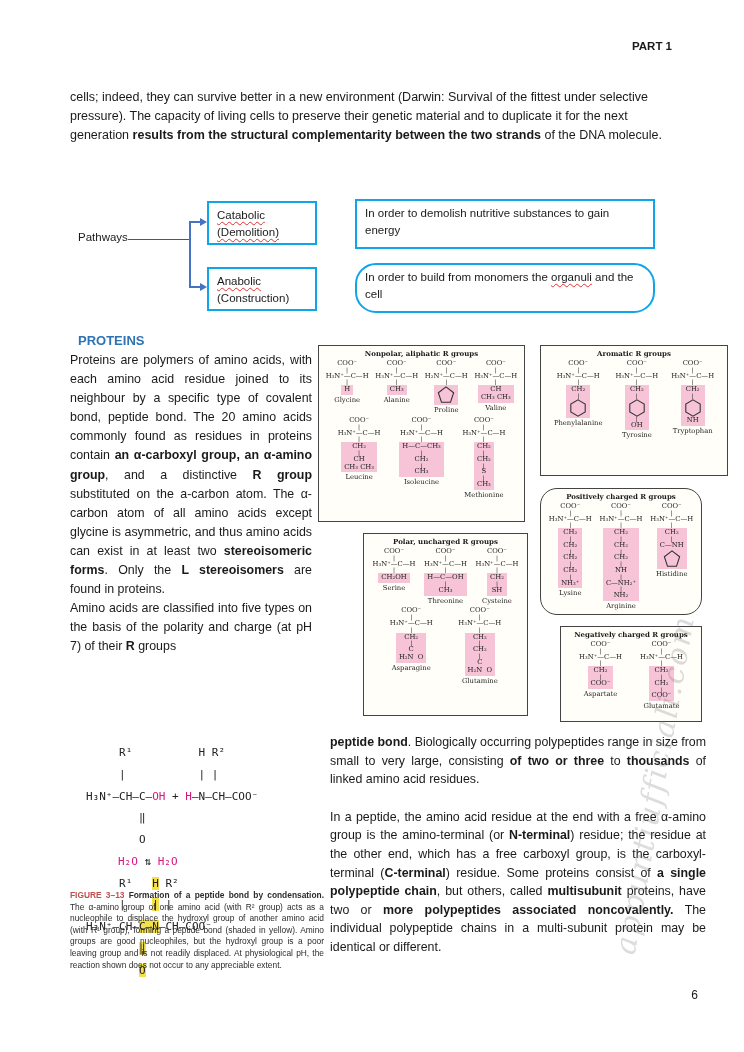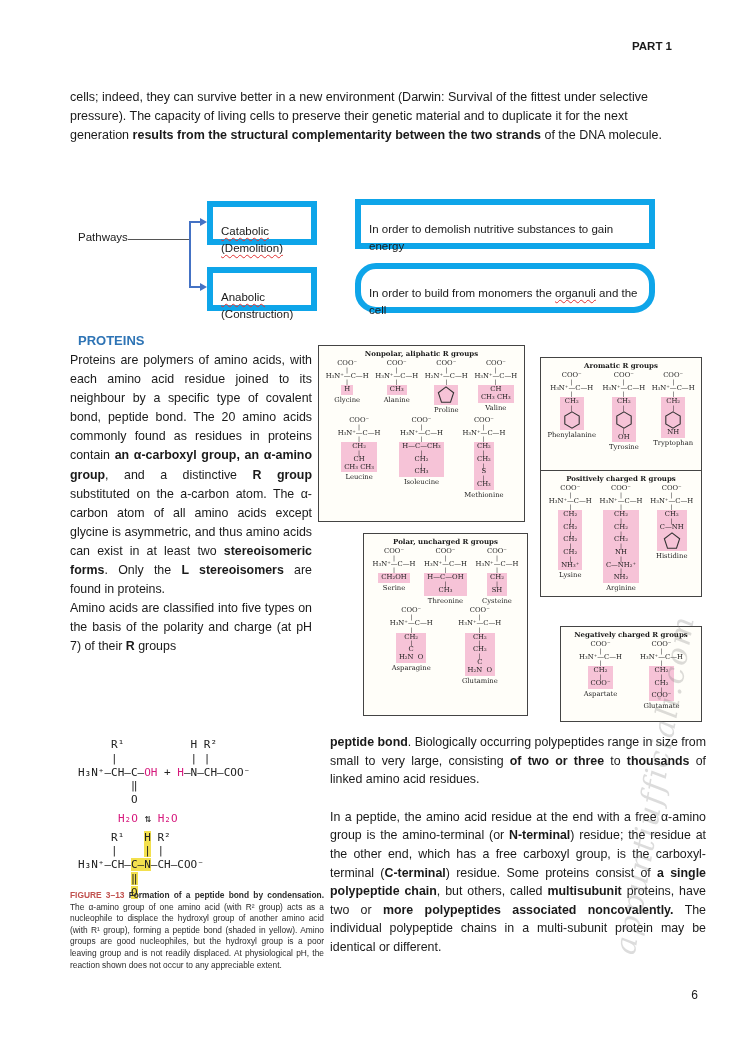--- a/index.html
+++ b/index.html
@@ -11,53 +11,53 @@
         text-decoration-thickness:1px;text-underline-offset:2px;}
   .pink-t{color:#d6187c;}
   .hl-y{background:#f3e04e;}
   
   #part-label{top:40px;right:72px;font-size:11.5px;font-weight:bold;}
   #page-number{top:988px;right:46px;font-size:12px;}
   
   #intro{left:70px;top:88px;width:610px;font-size:12.5px;line-height:1.5;text-align:left;}
   
   #pathways-label{left:78px;top:231px;font-size:11.5px;}
-  .pw-box{position:absolute;border:6px solid #0ea5e9;background:#fff;font-size:11.5px;line-height:1.5;padding:16px 8px;box-sizing:border-box;}
+  .pw-box{position:absolute;border:2px solid #0ea5e9;background:#fff;font-size:11.5px;line-height:1.5;padding:4px 8px;box-sizing:border-box;}
   #pw-box-catabolic{left:207px;top:201px;width:110px;height:44px;}
   #pw-box-anabolic{left:207px;top:267px;width:110px;height:44px;}
   #pw-desc-1{left:355px;top:199px;width:300px;height:50px;}
   #pw-desc-2{left:355px;top:263px;width:300px;height:50px;border-radius:21px;}
   .h-line{position:absolute;height:1.5px;background:#4472c4;}
   .v-line{position:absolute;width:1.5px;background:#4472c4;}
   .gray-line{background:#555;height:1px;}
   .arrow-r{position:absolute;width:0;height:0;border-top:4px solid transparent;border-bottom:4px solid transparent;border-left:7px solid #4472c4;}
   
   #left-col{left:70px;top:333px;width:242px;}
   #proteins-heading{color:#2e74b5;font-weight:bold;font-size:13px;margin:0 0 3px 8px;}
   #left-col p{margin:0;font-size:12.4px;line-height:1.54;text-align:justify;}
   
   #amino-figure{left:315px;top:340px;width:392px;height:392px;}
   .panel{position:absolute;border:1px solid #444;background:#fffef9;box-sizing:border-box;overflow:hidden;}
   .p0{left:3px;top:5px;width:207px;height:177px;}
-  .p1{left:225px;top:5px;width:162px;height:131px;margin-top:12px;}
-  .p2{left:225px;top:130px;width:162px;height:127px;}
+  .p1{left:225px;top:5px;width:188px;height:131px;}
+  .p2{left:225px;top:148px;width:162px;height:127px;border-radius:17px;}
   .p3{left:48px;top:193px;width:165px;height:183px;}
   .p4{left:245px;top:286px;width:142px;height:96px;}
   .panel-title{font-family:"DejaVu Serif",serif;font-weight:bold;font-size:7px;text-align:center;margin:3px 2px 1px 2px;}
   .aa-row{display:flex;justify-content:space-evenly;align-items:flex-start;margin-top:2px;}
   .aa{display:flex;flex-direction:column;align-items:center;font-family:"DejaVu Serif",serif;
       font-size:6.8px;line-height:1.15;color:#222;}
   .aa .ln{white-space:pre;}
   .aa .bond{line-height:0.8;font-size:6px;}
   .aa .rblk{background:#f6c3d7;padding:1px 3px;display:flex;flex-direction:column;align-items:center;}
   .aa .nm{margin-top:2px;}
   .ring-svg{display:block;}
   
   #peptide-figure{left:78px;top:738px;width:240px;}
-  pre.chem{margin:0;font-family:"DejaVu Sans Mono",monospace;font-size:11px;line-height:1.25;color:#222;}
+  pre.chem{margin:8px;font-family:"DejaVu Sans Mono",monospace;font-size:11px;line-height:1.25;color:#222;}
   pre.chem.mid{margin:5px 0 5px 40px;}
   #figure-caption{left:70px;top:890px;width:254px;font-size:8.4px;line-height:1.38;text-align:justify;color:#2b2b2b;}
   #figure-caption .fig-label{color:#c0504d;font-weight:bold;}
   #figure-caption .fig-title{font-weight:bold;}
   
   #right-col{left:330px;top:733px;width:376px;}
   #right-col p{margin:0;font-size:12.4px;line-height:1.5;text-align:justify;}
   #right-col p + p{margin-top:19px;}
   
   #watermark{left:430px;top:705px;width:470px;transform:rotate(-80deg);

